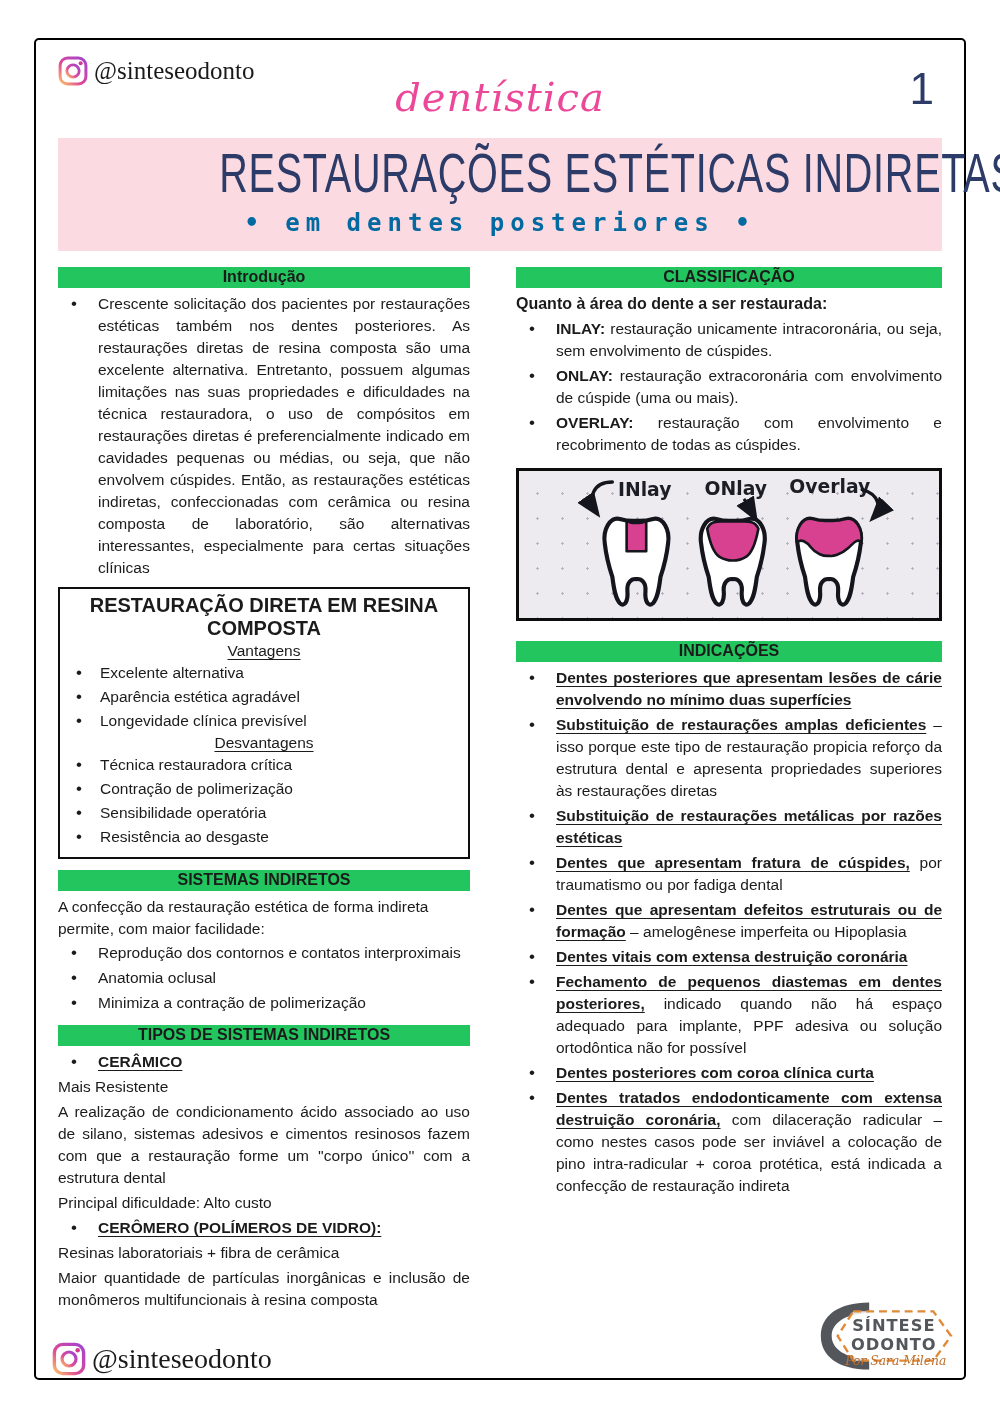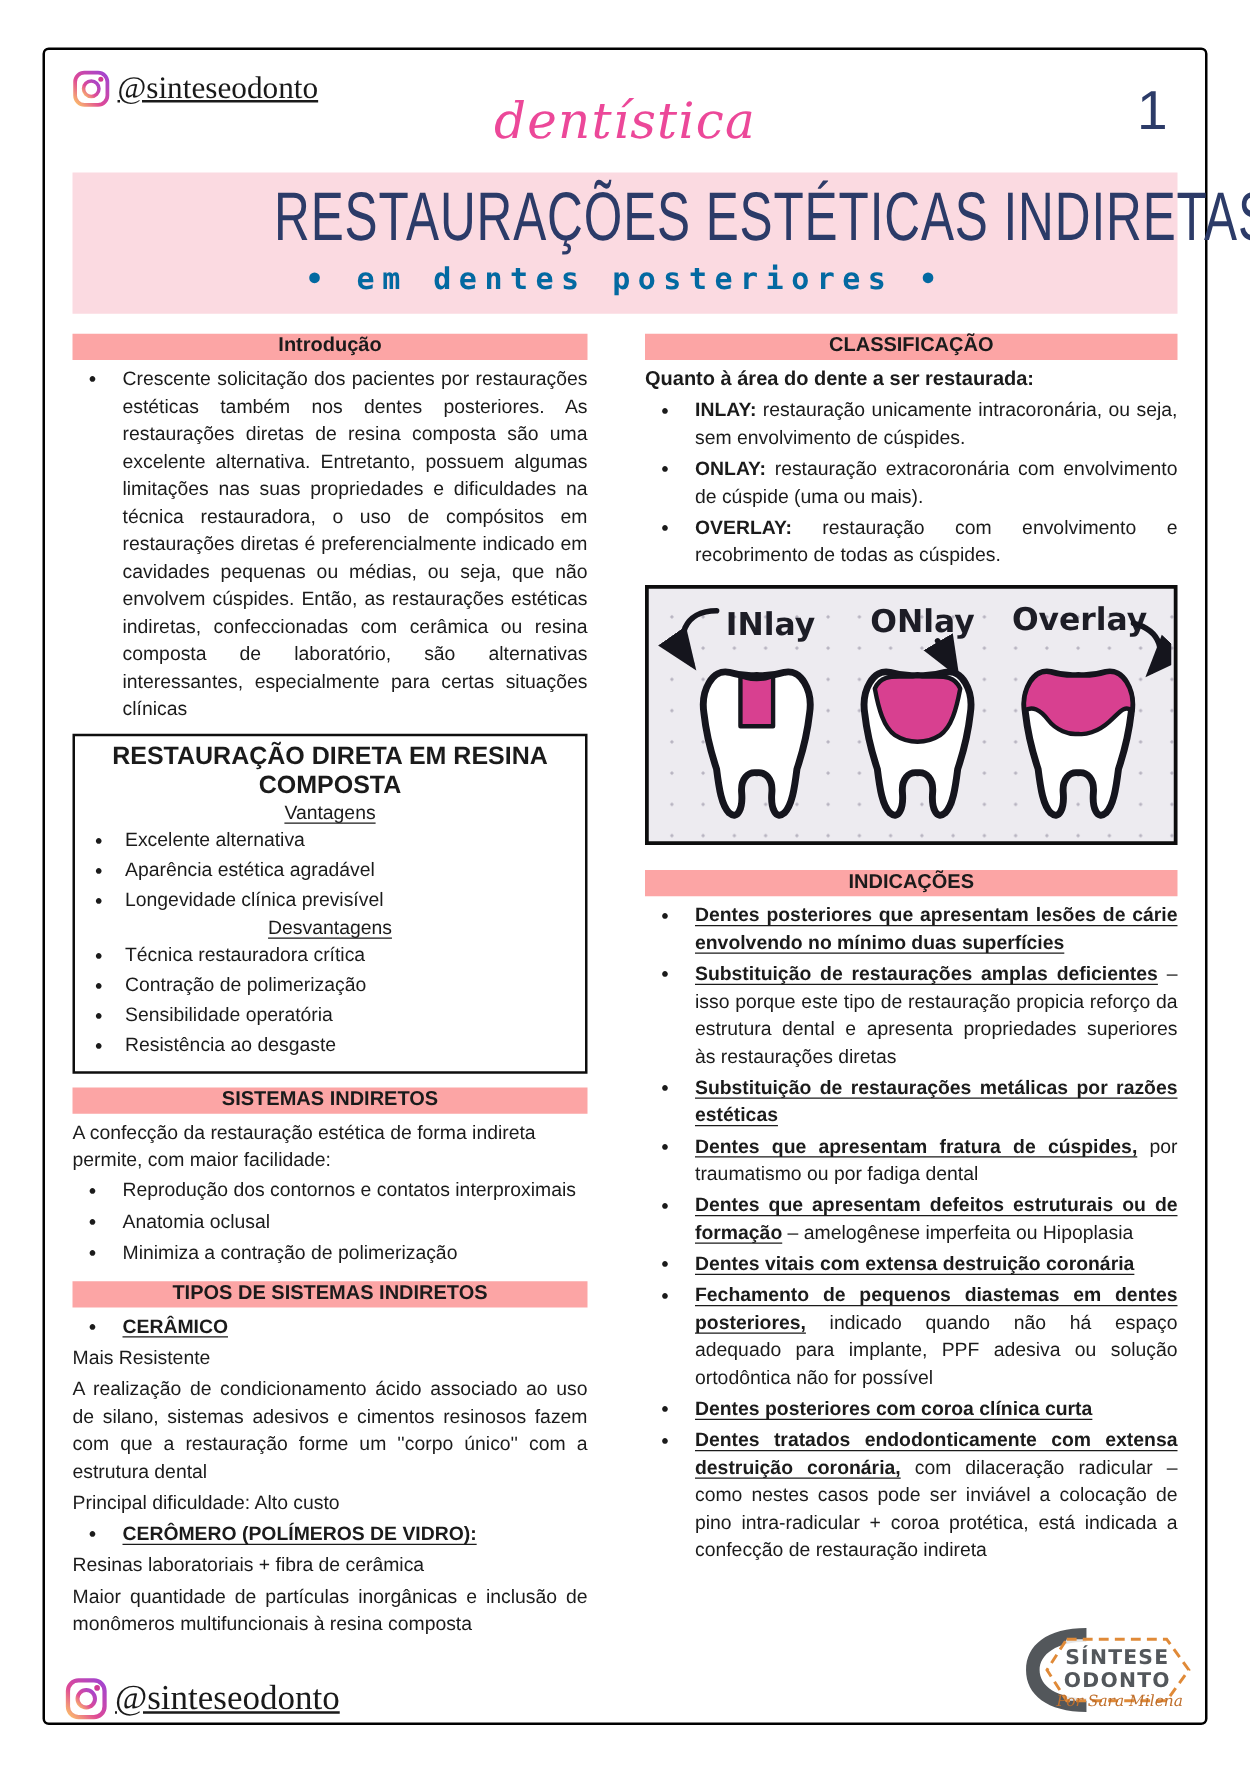--- a/index.html
+++ b/index.html
@@ -9,56 +9,56 @@
     font-family:"Liberation Sans", sans-serif; color:#1b1b1b;
   }
   .page {
     position:absolute; left:34px; top:38px; right:34px; bottom:34px;
     border:2.5px solid #000; border-radius:5px; padding:8px 22px 6px 22px;
   }
   
   .top-row { position:relative; height:86px; }
   .ig-handle { display:flex; align-items:center; gap:6px; }
   .ig-handle.top { position:absolute; left:0; top:8px; }
-  .ig-handle .handle-text { font-family:"Liberation Serif", serif; font-size:25px; color:#1a1a1a;text-decoration:underline; }
+  .ig-handle .handle-text { font-family:"Liberation Serif", serif; font-size:25px; color:#1a1a1a; }
   .category { text-align:center; padding-top:26px; font-family:"DejaVu Serif", serif;
     font-style:italic; font-size:40px; color:#ec4899; letter-spacing:1px; }
   .page-number { position:absolute; right:8px; top:16px; font-size:44px; color:#2c3b68; font-weight:400; }
   .banner { background:#fbdae1; margin-top:4px; padding:8px 6px 14px; text-align:center; }
   .banner-title-wrap { line-height:1; }
   .banner-title { display:inline-block; transform:scaleX(0.72); transform-origin:center;
     font-size:55px; font-weight:500; color:#2c3b68; letter-spacing:1px; white-space:nowrap; }
   .banner-subtitle { font-family:"DejaVu Sans Mono", monospace; font-weight:700;
     font-size:24px; color:#0369a1; letter-spacing:6px; margin-top:8px; }
   
   .columns { display:flex; gap:46px; margin-top:14px; }
   .col.left { flex:0 0 412px; }
   .col.right { flex:1; min-width:0; }
-  .bar { background:#fca5a5; font-weight:700; font-size:16px; text-align:center;
+  .bar { background:#22c55e; font-weight:700; font-size:16px; text-align:center;
     padding:1px 0 2px; margin:11px 0 5px; }
   .bar.first { margin-top:2px; }
   .lead { font-size:15.5px; line-height:1.42; margin-bottom:2px; }
   .lead.bold { font-weight:700; font-size:16px; }
   ul { list-style:none; margin:0; padding:0; }
   li { font-size:15.5px; line-height:1.42; margin-bottom:3px; }
   li.just { text-align:justify; }
   li.bullet { position:relative; padding-left:40px; }
   li.bullet::before { content:"\2022"; position:absolute; left:13px; top:-1px; font-size:17px; }
   li.plain { padding-left:0; }
   span.b { font-weight:700; }
   span.u { text-decoration:underline; text-decoration-thickness:1.4px; text-underline-offset:2.5px; }
   
   .box { border:2.5px solid #0e0e0e; padding:5px 10px 7px; margin:8px 0 0; }
   .box-title { font-weight:700; font-size:20px; text-align:center; }
   .box-sub { text-align:center; font-size:15.5px; text-decoration:underline;
     text-underline-offset:2.5px; margin:2px 0; }
   .box li.bullet { padding-left:30px; margin-bottom:2px; }
   .box li.bullet::before { left:6px; }
   
-  .teeth-figure { margin:12px 0 20px; border:3px solid #0d0d0d; height:208px;
+  .teeth-figure { margin:12px 0 20px; border:3px solid #0d0d0d; height:153px;
     background-color:#edebf0;
     background-image:radial-gradient(#b7b3c0 1.1px, transparent 1.4px);
     background-size:25px 25px; background-position:6px 10px; padding:2px; }
   .teeth-figure svg { width:100%; height:100%; display:block; }
   
   .footer { position:absolute; left:16px; right:8px; bottom:2px; display:flex;
     justify-content:space-between; align-items:flex-end; }
   .ig-handle.bottom .handle-text { font-size:28px; }
   .logo svg { display:block; }
 </style>

